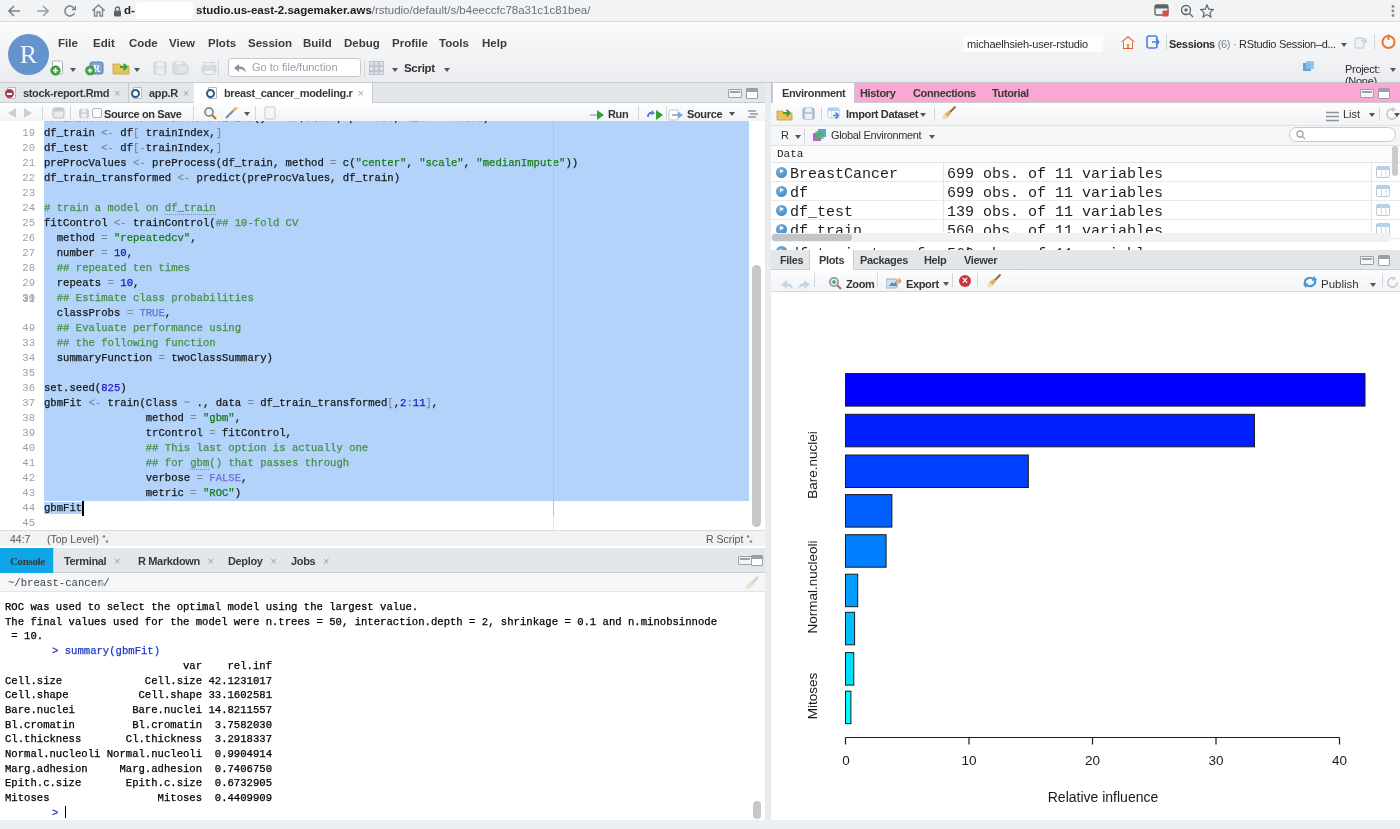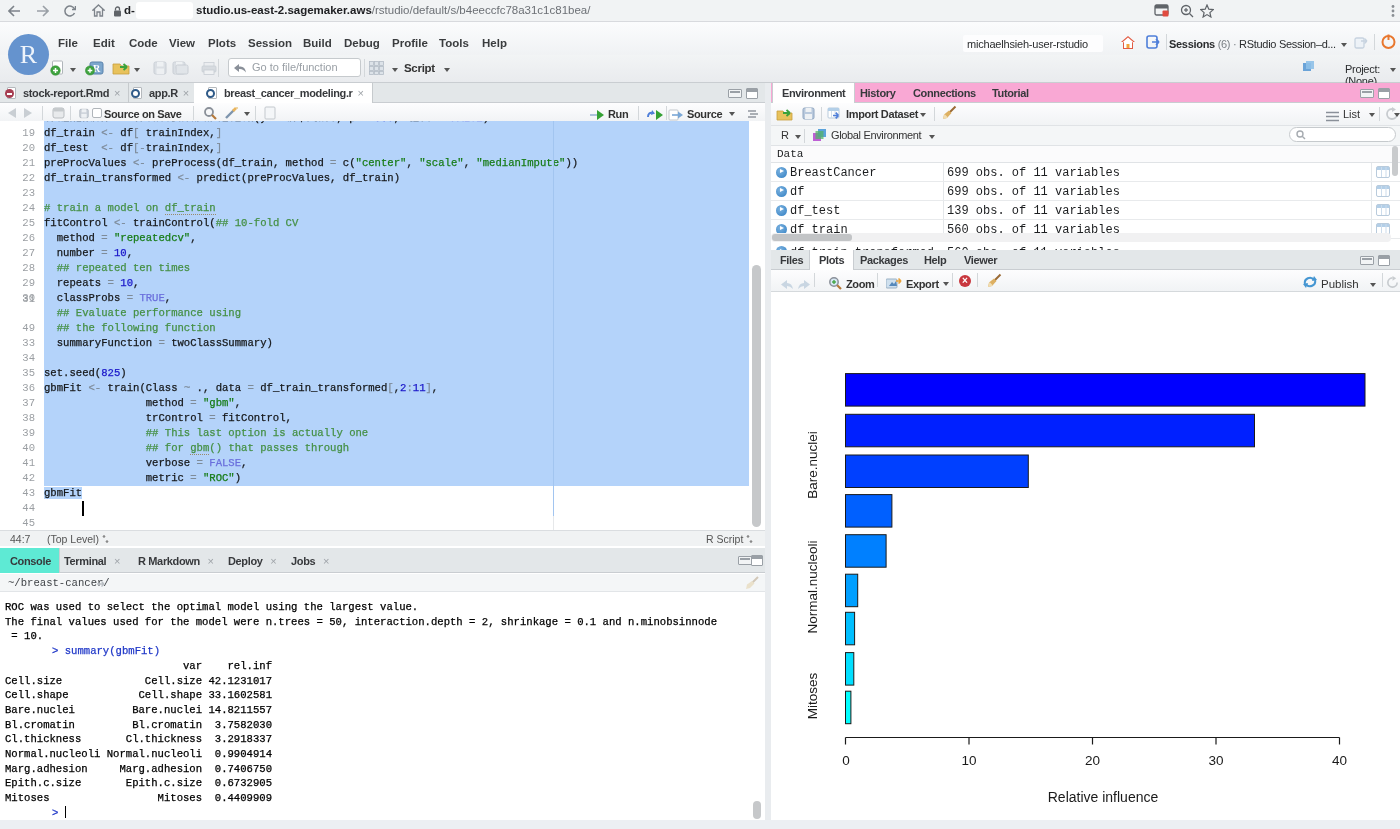--- a/index.html
+++ b/index.html
@@ -72,21 +72,21 @@
   #divider { position:absolute; left:765px; top:83px; width:6px; height:746px; background:#e9ecef; }
 
   
   #envtabs { position:absolute; left:771px; top:83px; width:629px; height:20px; background:#f9a8d4; border-bottom:1px solid #c9cdd1; }
   #envtb1 { position:absolute; left:771px; top:103px; width:629px; height:23px;
     background:linear-gradient(#fdfdfe,#f1f3f5); border-bottom:1px solid #e0e3e6; }
   #envtb2 { position:absolute; left:771px; top:126px; width:629px; height:20px;
     background:#f4f6f7; border-bottom:1px solid #e0e3e6; }
   #envdata { position:absolute; left:771px; top:146px; width:629px; height:104px; background:#fff; }
   .envrow { position:absolute; left:0; width:629px; height:19px; border-bottom:1px solid #e8eaec;
-    font-family:"Liberation Mono",monospace; font-size:12px; color:#1c1e20; }
+    font-family:"Liberation Mono",monospace; font-size:15px; color:#1c1e20; }
   #plotstabs { position:absolute; left:771px; top:250px; width:629px; height:20px; background:#e3e7e9; border-bottom:1px solid #c9cdd1; }
   #plotstb { position:absolute; left:771px; top:270px; width:629px; height:22px;
     background:linear-gradient(#fdfdfe,#f1f3f5); border-bottom:1px solid #d5d9dc; }
   #plotarea { position:absolute; left:771px; top:292px; width:629px; height:528px; background:#fff; }
 
   #bottomstrip { position:absolute; left:0; top:820px; width:1400px; height:9px; background:#eceff3; }
 
   .ticon { display:inline-block; width:9px; height:12px; background:#fff; border:1px solid #b5b9bd;
     border-radius:1px; margin-right:7px; vertical-align:-2px; position:relative; }
   .ticon.rmd::after { content:""; position:absolute; left:-3.5px; top:1px; width:9px; height:9px;
@@ -325,20 +325,21 @@
 <div class="ln sel">df_test  <span class="op">&lt;-</span> df<span class="op">[-</span>trainIndex,<span class="op">]</span></div>
 <div class="ln sel">preProcValues <span class="op">&lt;-</span> preProcess(df_train, method <span class="op">=</span> c(<span class="str">"center"</span>, <span class="str">"scale"</span>, <span class="str">"medianImpute"</span>))</div>
 <div class="ln sel">df_train_transformed <span class="op">&lt;-</span> predict(preProcValues, df_train)</div>
 <div class="ln sel"> </div>
 <div class="ln sel"><span class="cmt"># train a model on <span class="spell">df_train</span></span></div>
 <div class="ln sel">fitControl <span class="op">&lt;-</span> trainControl(<span class="cmt">## 10-fold CV</span></div>
 <div class="ln sel">  method <span class="op">=</span> <span class="str">"repeatedcv"</span>,</div>
 <div class="ln sel">  number <span class="op">=</span> <span class="num">10</span>,</div>
 <div class="ln sel">  <span class="cmt">## repeated ten times</span></div>
 <div class="ln sel">  repeats <span class="op">=</span> <span class="num">10</span>,</div>
+<div class="ln sel">  <span class="cmt">## Estimate class probabilities</span></div>
 <div class="ln sel">  classProbs <span class="op">=</span> <span class="kw">TRUE</span>,</div>
 <div class="ln sel">  <span class="cmt">## Evaluate performance using</span></div>
 <div class="ln sel">  <span class="cmt">## the following function</span></div>
 <div class="ln sel">  summaryFunction <span class="op">=</span> twoClassSummary)</div>
 <div class="ln sel"> </div>
 <div class="ln sel">set.seed(<span class="num">825</span>)</div>
 <div class="ln sel">gbmFit <span class="op">&lt;-</span> train(Class <span class="op">~</span> ., data <span class="op">=</span> df_train_transformed<span class="op">[</span>,<span class="num">2</span><span class="op">:</span><span class="num">11</span><span class="op">]</span>,</div>
 <div class="ln sel">                method <span class="op">=</span> <span class="str">"gbm"</span>,</div>
 <div class="ln sel">                trControl <span class="op">=</span> fitControl,</div>
 <div class="ln sel">                <span class="cmt">## This last option is actually one</span></div>
@@ -387,21 +388,21 @@
   <span class="abs" style="left:47px; top:2px;">(Top Level) <svg width="7" height="10" viewBox="0 0 7 10" style="vertical-align:-1px;">
         <path d="M2 4 V1.5 M2 1.5 L0.8 3 M2 1.5 L3.2 3" stroke="#777" stroke-width="1" fill="none"></path>
         <path d="M5 6 V8.5 M5 8.5 L3.8 7 M5 8.5 L6.2 7" stroke="#777" stroke-width="1" fill="none"></path>
       </svg></span>
   <span class="abs" style="left:706px; top:2px;">R Script <svg width="7" height="10" viewBox="0 0 7 10" style="vertical-align:-1px;">
         <path d="M2 4 V1.5 M2 1.5 L0.8 3 M2 1.5 L3.2 3" stroke="#777" stroke-width="1" fill="none"></path>
         <path d="M5 6 V8.5 M5 8.5 L3.8 7 M5 8.5 L6.2 7" stroke="#777" stroke-width="1" fill="none"></path>
       </svg></span>
 </div>
 <div id="constabs">
-  <div class="ctab" style="left:0; background:#5eead4; border-right:1px solid #c9cdd1;">Console</div>
+  <div class="ctab" style="left:0; background:#0ea5e9; border-right:1px solid #c9cdd1;font-family:Liberation Serif, serif;">Console</div>
   <div class="ctab" style="left:54px;">Terminal <span class="tabx">×</span></div>
   <div class="ctab" style="left:128px;">R Markdown <span class="tabx">×</span></div>
   <div class="ctab" style="left:218px;">Deploy <span class="tabx">×</span></div>
   <div class="ctab" style="left:281px;">Jobs <span class="tabx">×</span></div>
   <div class="minbtn" style="left:738px; top:8px;"></div>
   <div class="maxbtn" style="left:751px; top:7px;"></div>
 </div>
 <div id="conpath">
     <span class="abs mono" style="left:8px; top:3px;">~/breast-cancer/</span>
   <svg class="abs" style="left:97px; top:6px;" width="11" height="8" viewBox="0 0 11 8">

